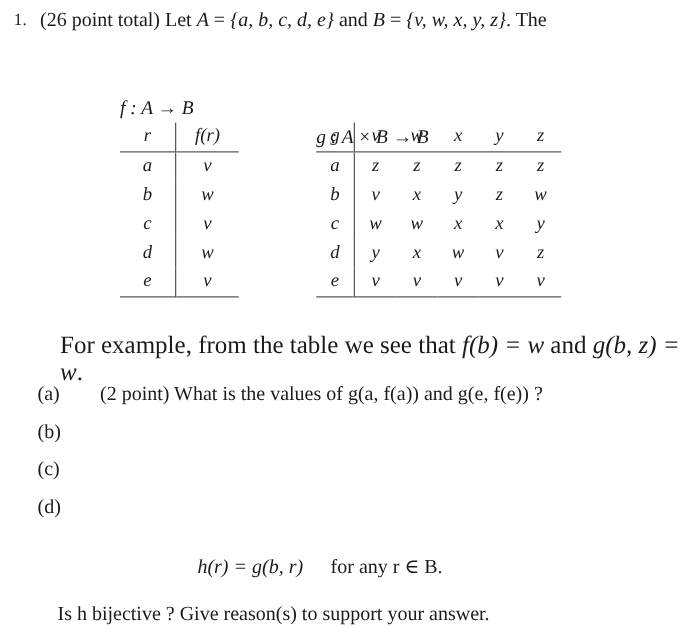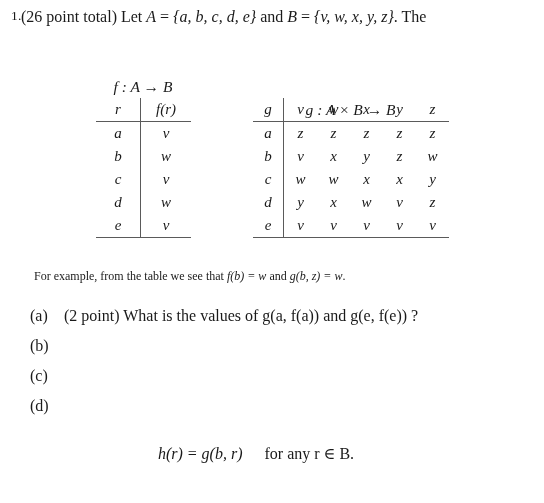--- a/index.html
+++ b/index.html
@@ -33,40 +33,40 @@
   .problem-num {
     position: absolute;
     left: 0;
     top: 2px;
     width: 22px;
     font-size: 13.5px;
     font-variant: small-caps;
     letter-spacing: 0.2px;
   }
   .problem-body {
-    margin-left: 10px;
+    margin-left: 21px;
     font-size: 16px;
     line-height: 22px;
   }
   .problem-body .l2 { display: block; }
 
   
   .tables {
     position: absolute;
     left: 0;
     top: 78px;
     width: 544px;
     height: 165px;
   }
 
   .tbl-cap {
     position: absolute;
     font-size: 15.5px;
     white-space: nowrap;
-    text-align: center;
+    text-align: left;
   }
 
   table.fn {
     position: absolute;
     border-collapse: collapse;
     font-size: 15px;
   }
   table.fn td, table.fn th {
     padding: 0;
     font-weight: normal;
@@ -99,23 +99,23 @@
 
   
   #g-table { left: 253px; top: 20px; }
   #g-table td.kcol { width: 30px; }
   #g-table td.vcol { width: 33px; }
   #g-cap { left: 253px; top: 0px; width: 195px; margin-top: 23px; }
 
   
   .example {
     position: absolute;
-    left: 34px;
+    left: 48px;
     top: 265px;
-    font-size: 12px;
+    font-size: 20px;
     line-height: 22px;
   }
 
   .qlist {
     position: absolute;
     left: 30px;
     top: 305px;
     width: 500px;
     font-size: 16px;
   }
@@ -124,21 +124,21 @@
     height: 30px;
     line-height: 22px;
   }
   .qlabel {
     position: absolute;
     left: 0;
     top: 0;
     width: 28px;
   }
   .qtext {
-    margin-left: 34px;
+    margin-left: 50px;
     display: block;
   }
 
   .display-eq {
     position: absolute;
     left: 0;
     top: 443px;
     width: 512px;
     text-align: center;
     font-size: 16px;
@@ -273,14 +273,15 @@
     </div>
     <div class="qitem">
       <span class="qlabel">(d)</span>
     </div>
   </div>
 
   <div class="display-eq">
     <span class="mi">h(r) = g(b, r)</span><span class="eq-gap"></span><span>for any r ∈ B.</span>
   </div>
 
+  <div class="closing">Is h bijective ? Give reason(s) to support your answer.</div>
 
 </div>
 
 </body></html>

